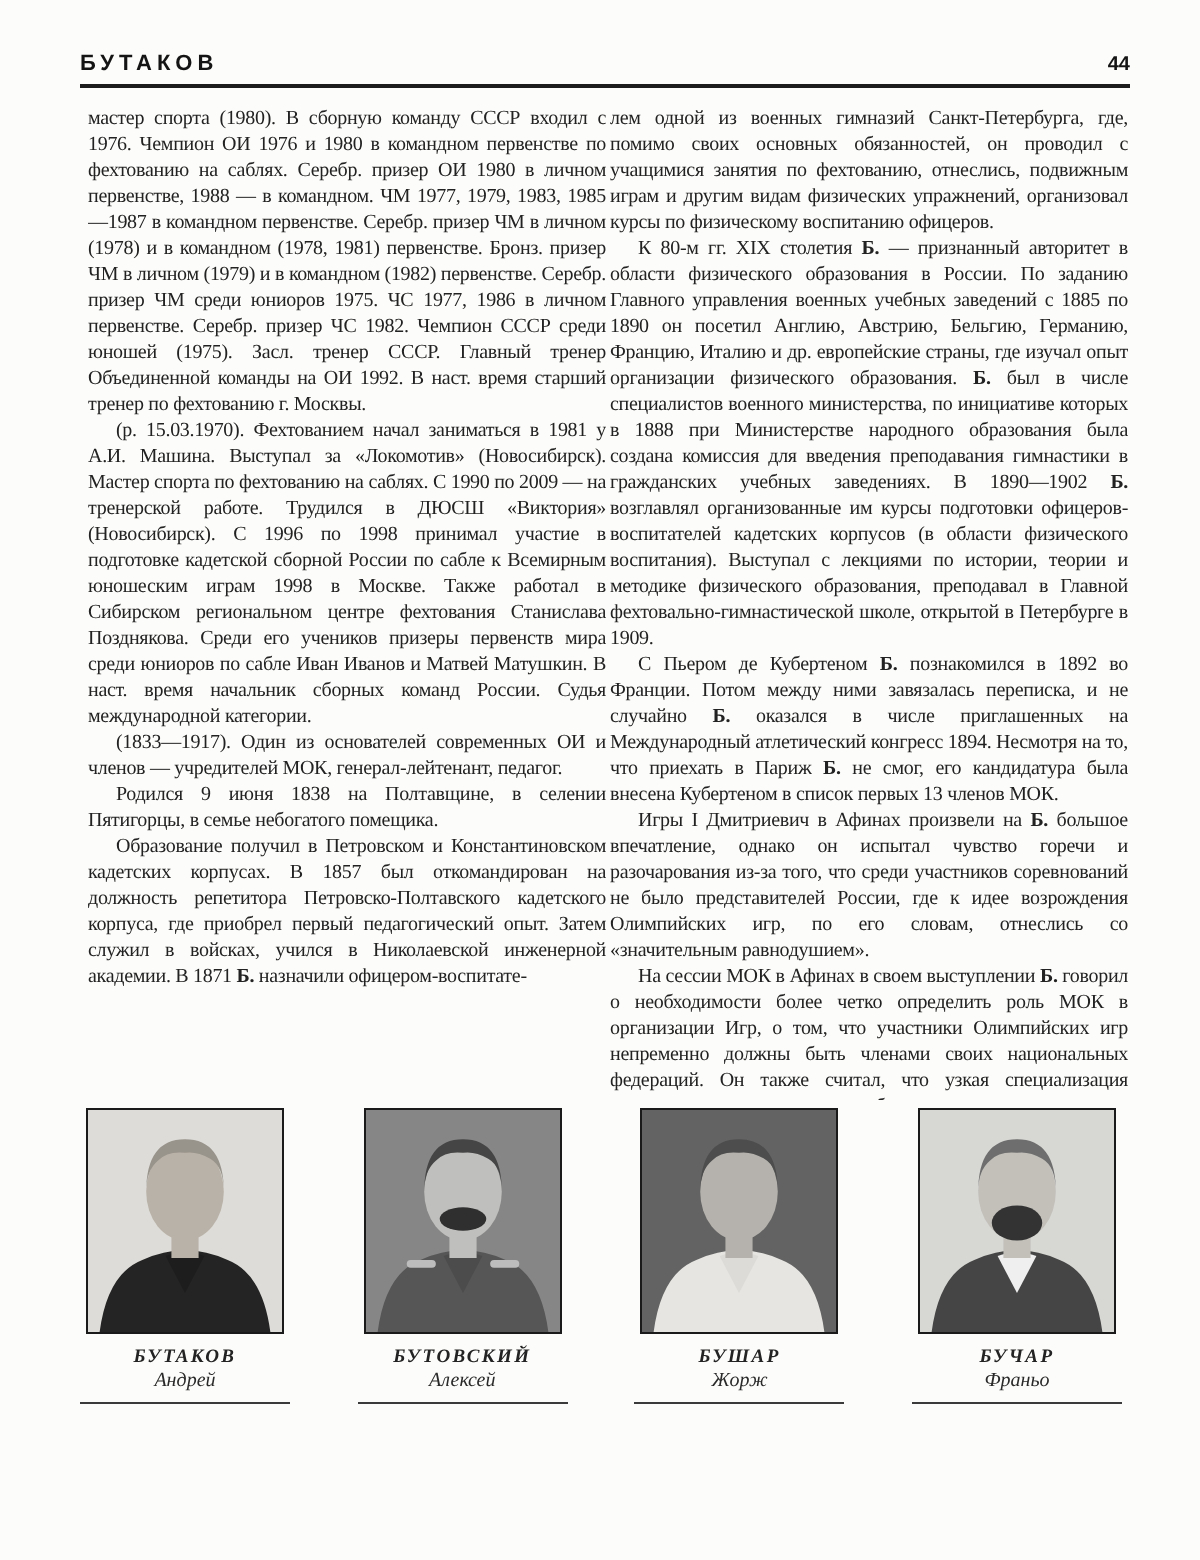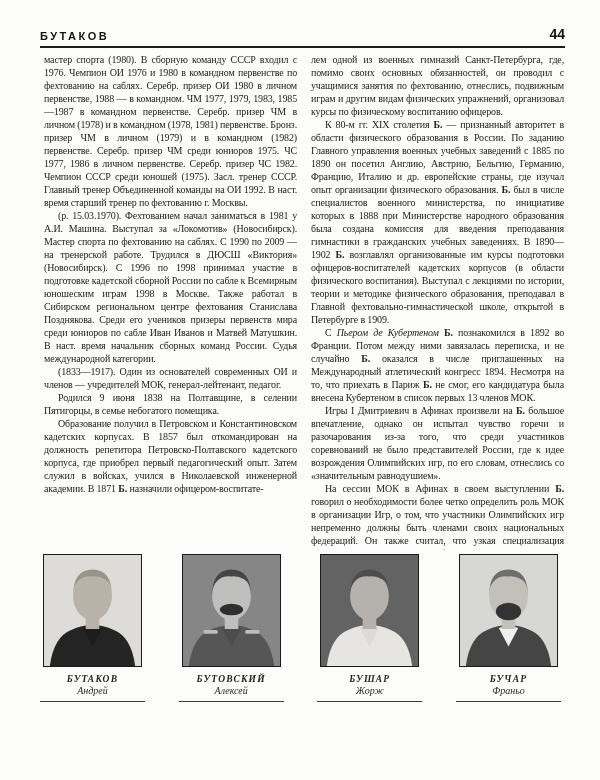--- a/index.html
+++ b/index.html
@@ -13,36 +13,36 @@
     position:absolute;top:26px;left:40px;right:35px;
     display:flex;justify-content:space-between;align-items:flex-end;
     border-bottom:2px solid #1c1c1c;padding-bottom:4px;
   }
   .runhead-title{
     font-family:"Liberation Sans", sans-serif;
     font-weight:bold;font-size:11px;letter-spacing:2.5px;color:#141414;
   }
   .runhead-page{
     font-family:"Liberation Sans", sans-serif;
-    font-weight:bold;font-size:14px;color:#141414;text-align:center;
+    font-weight:bold;font-size:10px;color:#141414;text-align:center;
   }
   
   .columns{
     position:absolute;top:53px;left:44px;right:36px;height:497px;
-    display:flex;gap:14px;overflow:hidden;
+    display:flex;gap:2px;overflow:hidden;
   }
   .col{flex:1 1 0;overflow:hidden;}
   .para{
     margin:0;font-size:10px;line-height:13px;letter-spacing:-0.15px;
     text-align:justify;color:#222;
   }
   .para.indent{text-indent:14px;}
   .para.entry{margin-top:7px;}
   .b{font-weight:bold;}
-  .i{font-style:italic;}
+  .i{}
   
   .photos{
     position:absolute;top:554px;left:40px;width:521px;
     display:flex;justify-content:space-between;
   }
   .figure{width:105px;}
   .frame{
     width:99px;height:113px;margin:0 auto;
     border:1px solid #1a1a1a;box-sizing:border-box;overflow:hidden;background:#bbb;
   }

